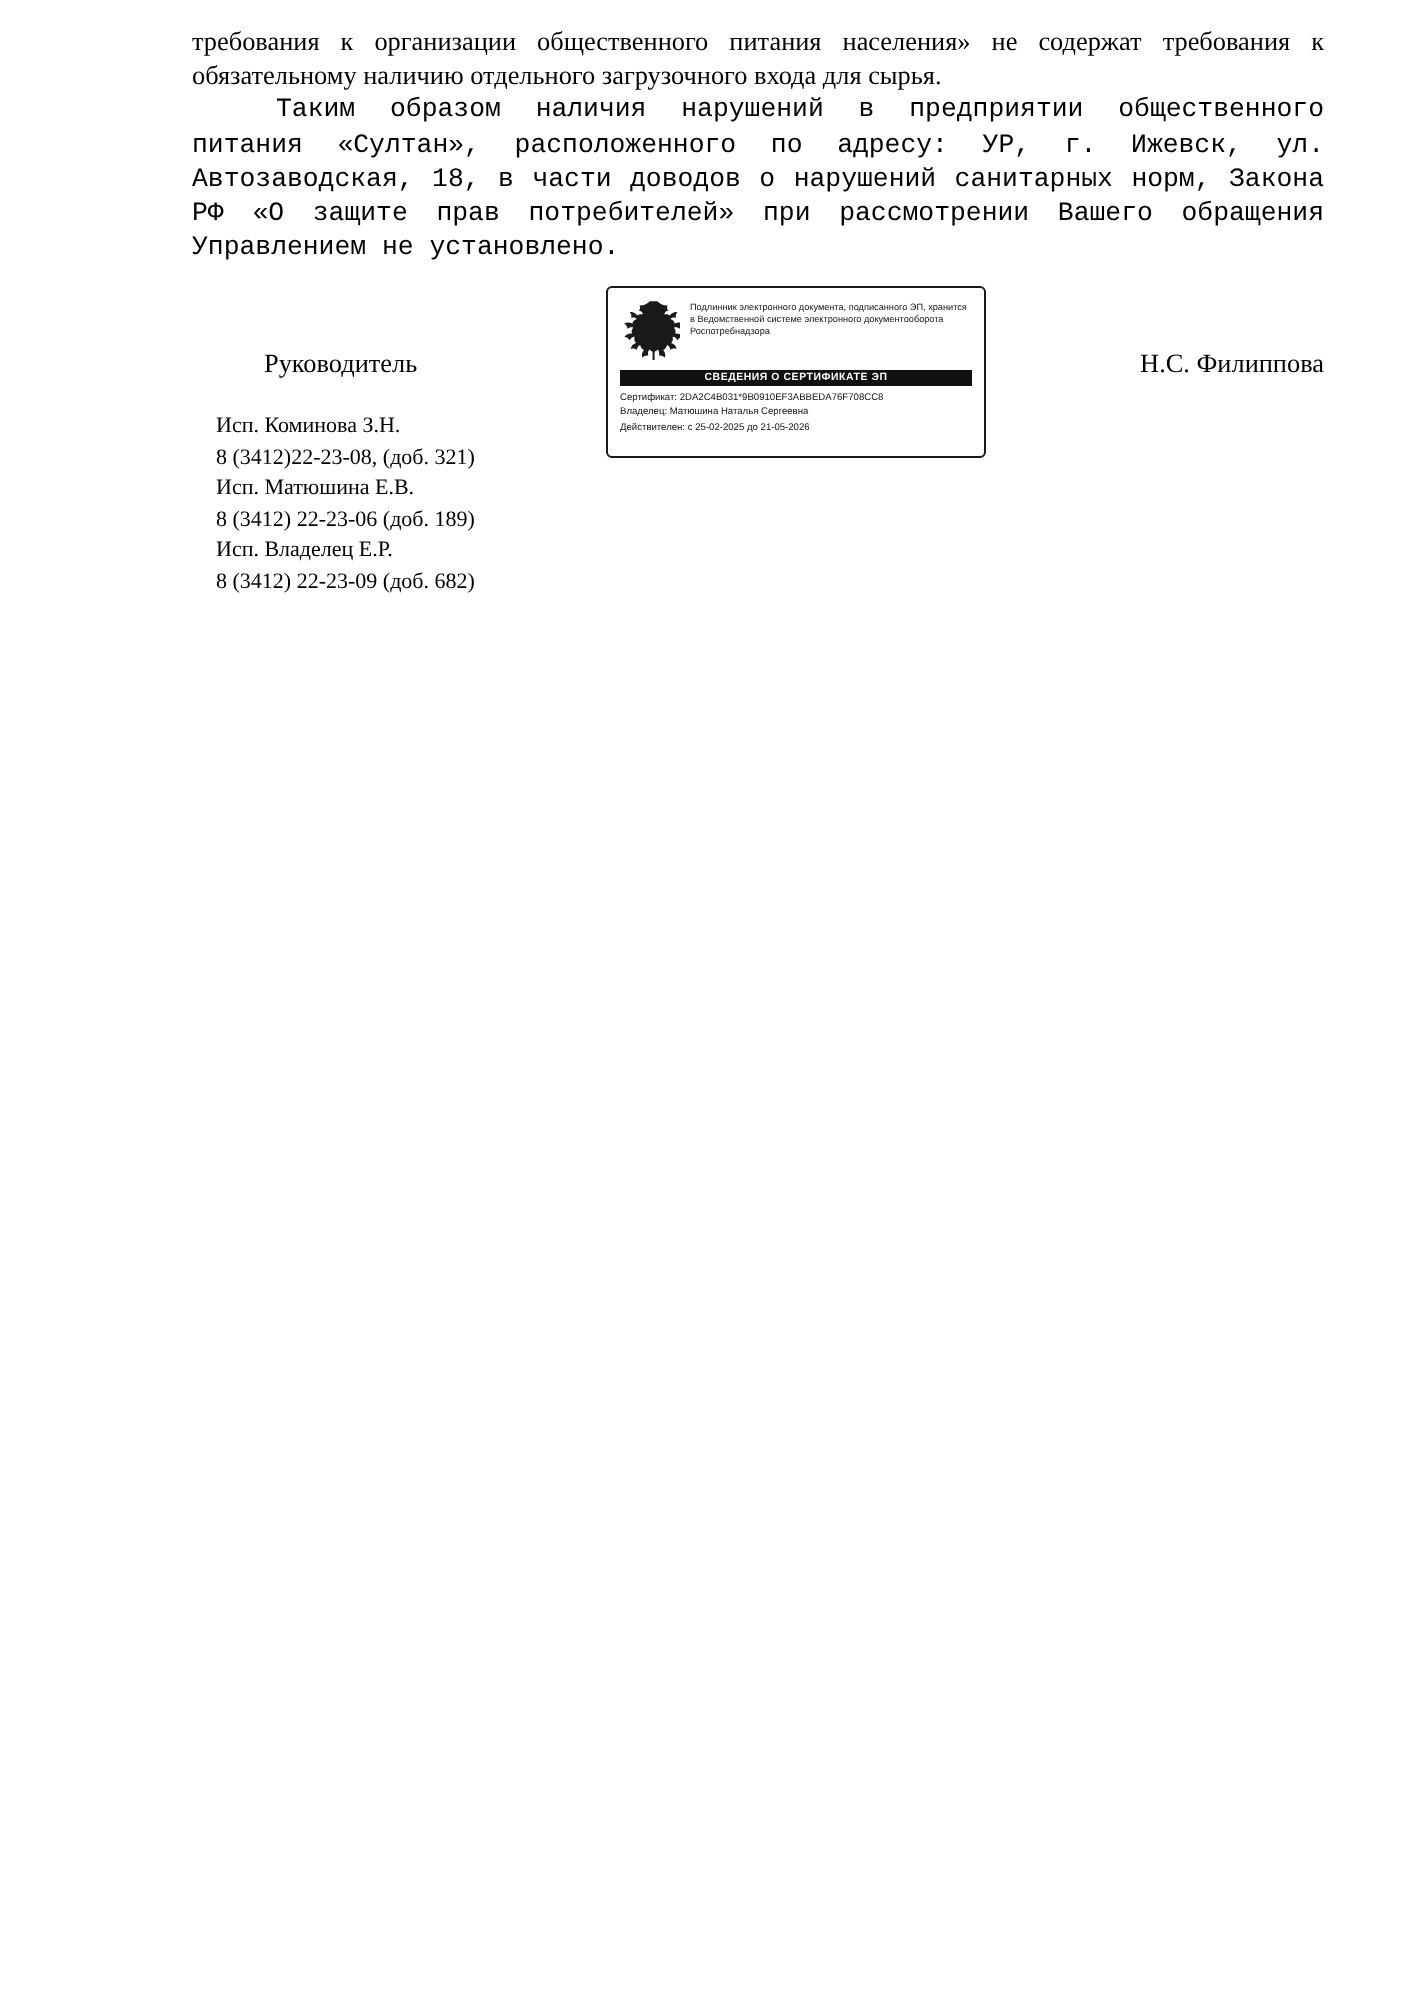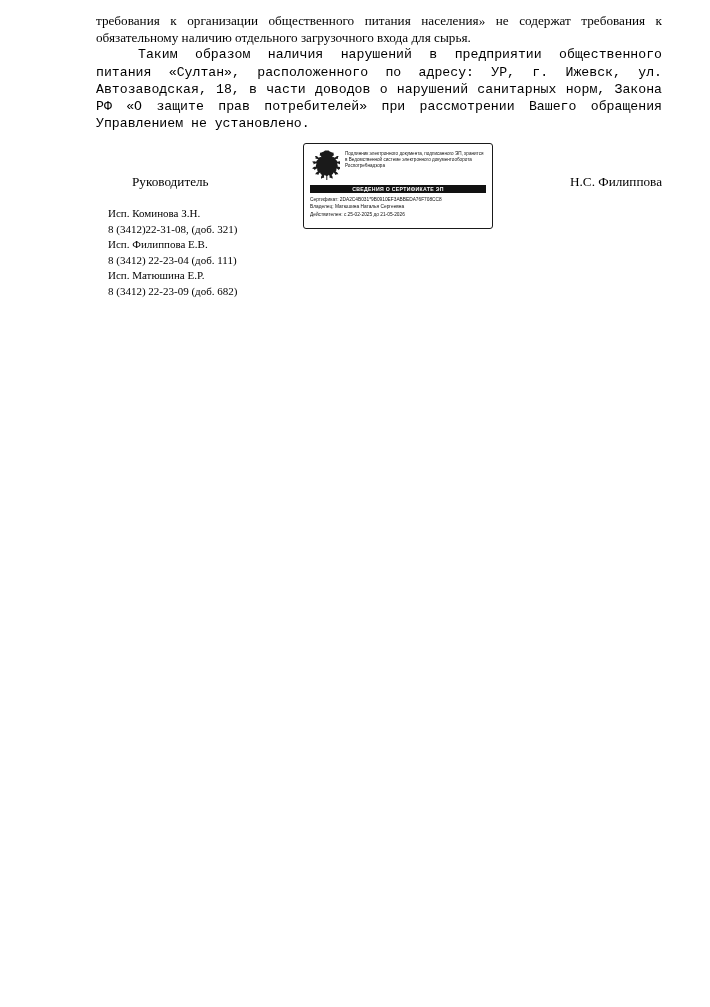--- a/index.html
+++ b/index.html
@@ -156,20 +156,20 @@
       </div>
       <div>
         <span class="lbl">Действителен:</span>
         <span>с 25-02-2025 до 21-05-2026</span>
       </div>
     </div>
   </div>
 
   <div class="executors">
     <div>Исп. Коминова З.Н.</div>
-    <div>8 (3412)22-31-08, (доб. 321)</div>
-    <div>Исп. Филиппова Е.В.</div>
-    <div>8 (3412) 22-23-04 (доб. 111)</div>
-    <div>Исп. Матюшина Е.Р.</div>
+    <div>8 (3412)22-23-08, (доб. 321)</div>
+    <div>Исп. Матюшина Е.В.</div>
+    <div>8 (3412) 22-23-06 (доб. 189)</div>
+    <div>Исп. Владелец Е.Р.</div>
     <div>8 (3412) 22-23-09 (доб. 682)</div>
   </div>
 
 </div>
 
 </body></html>

